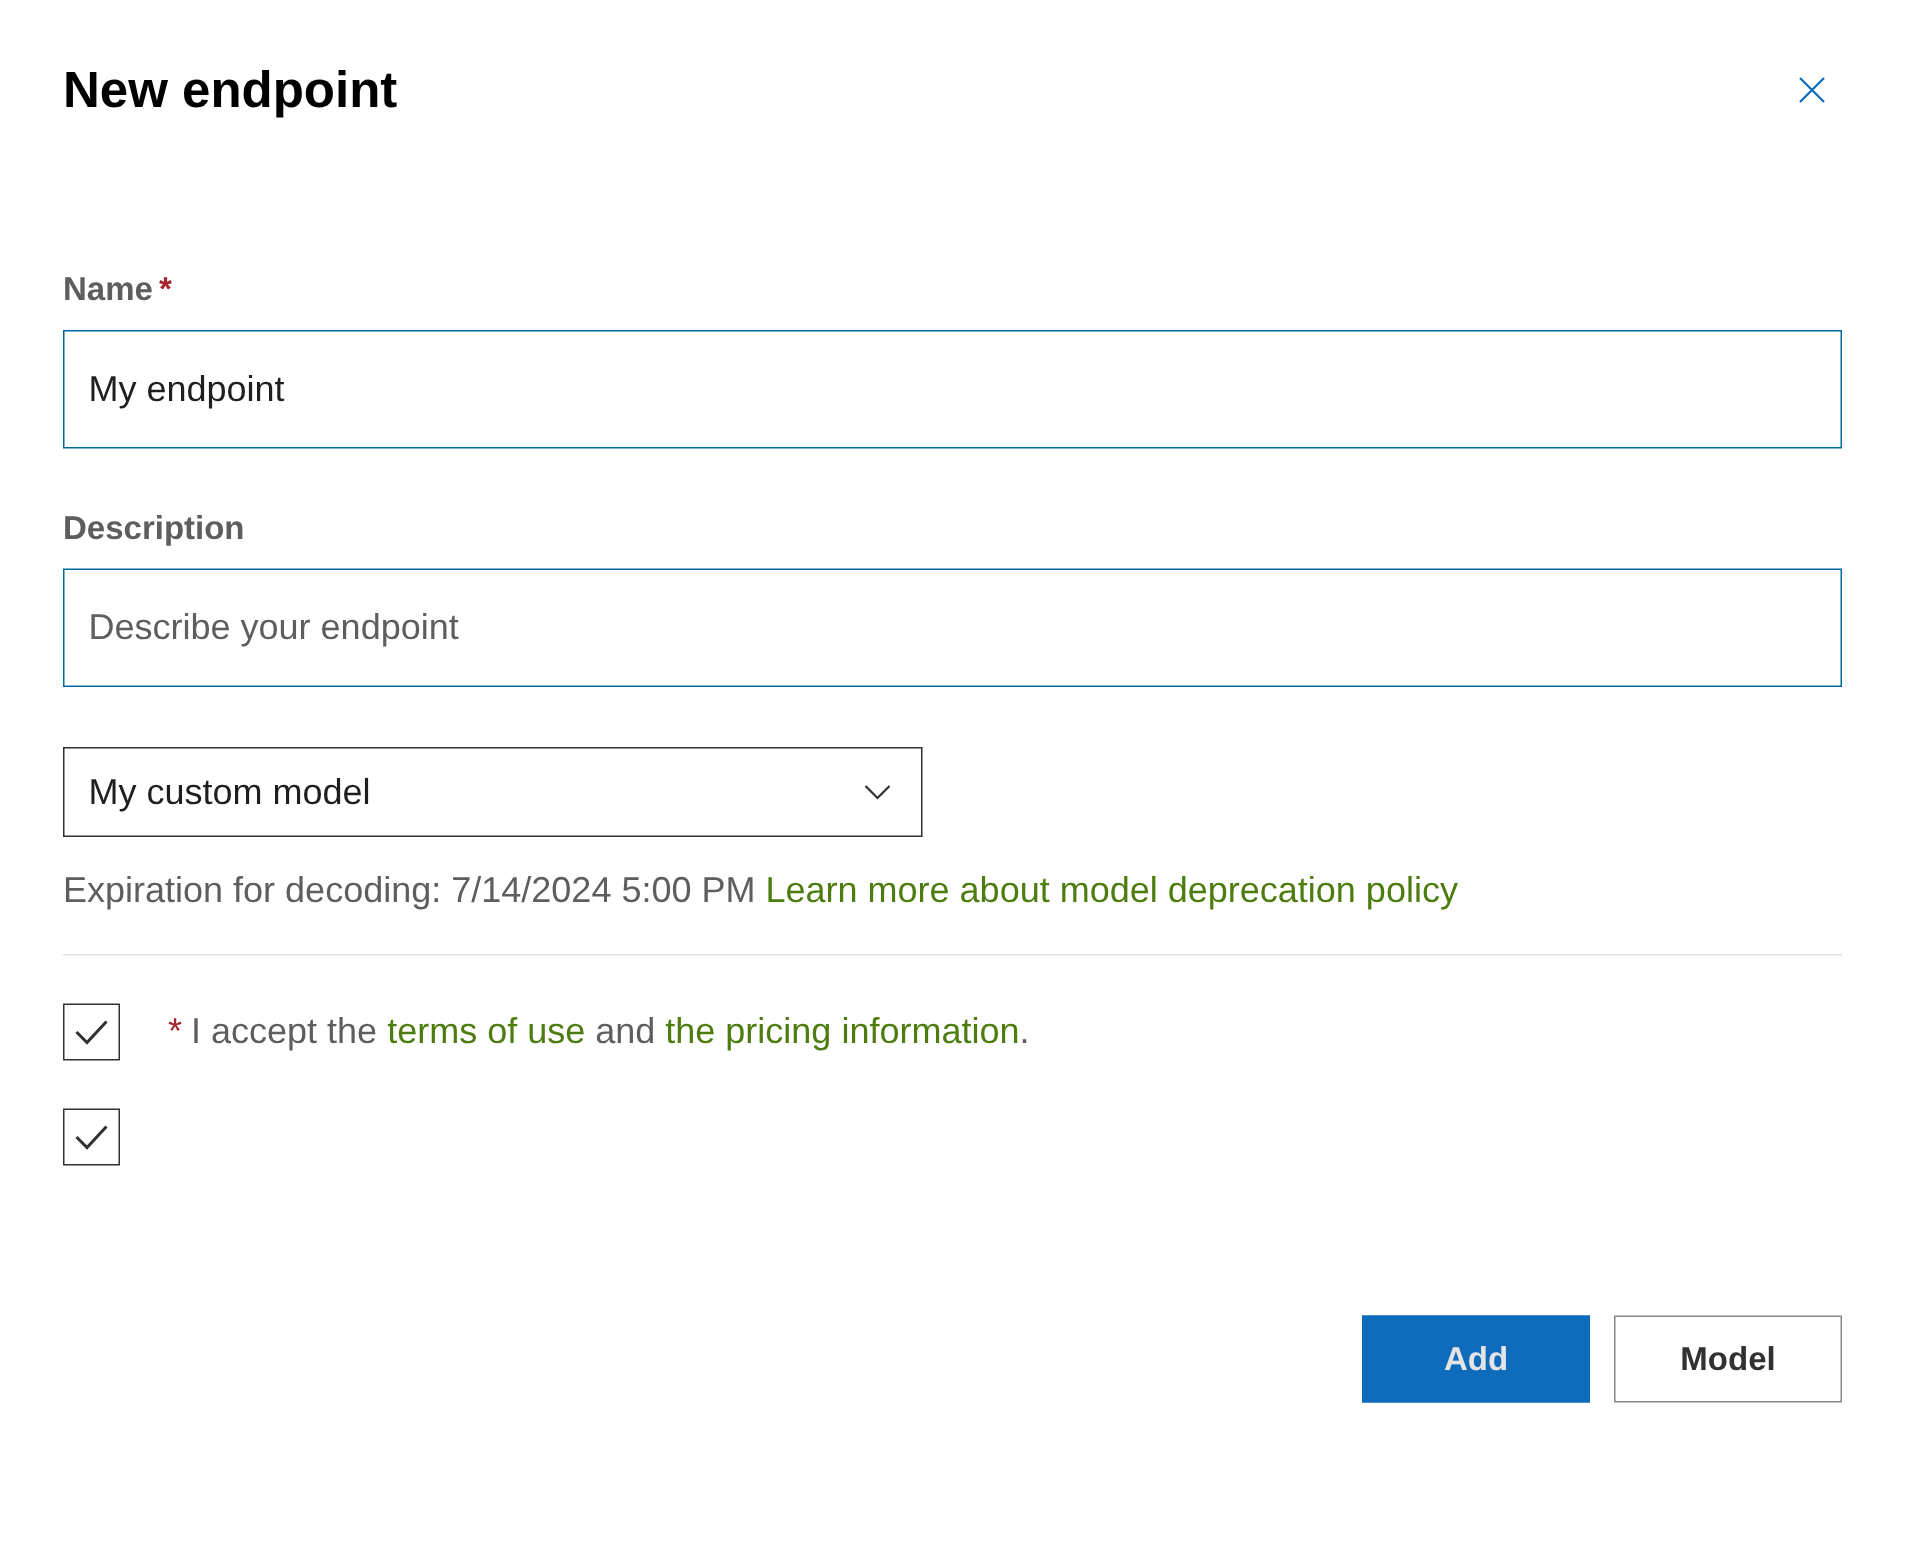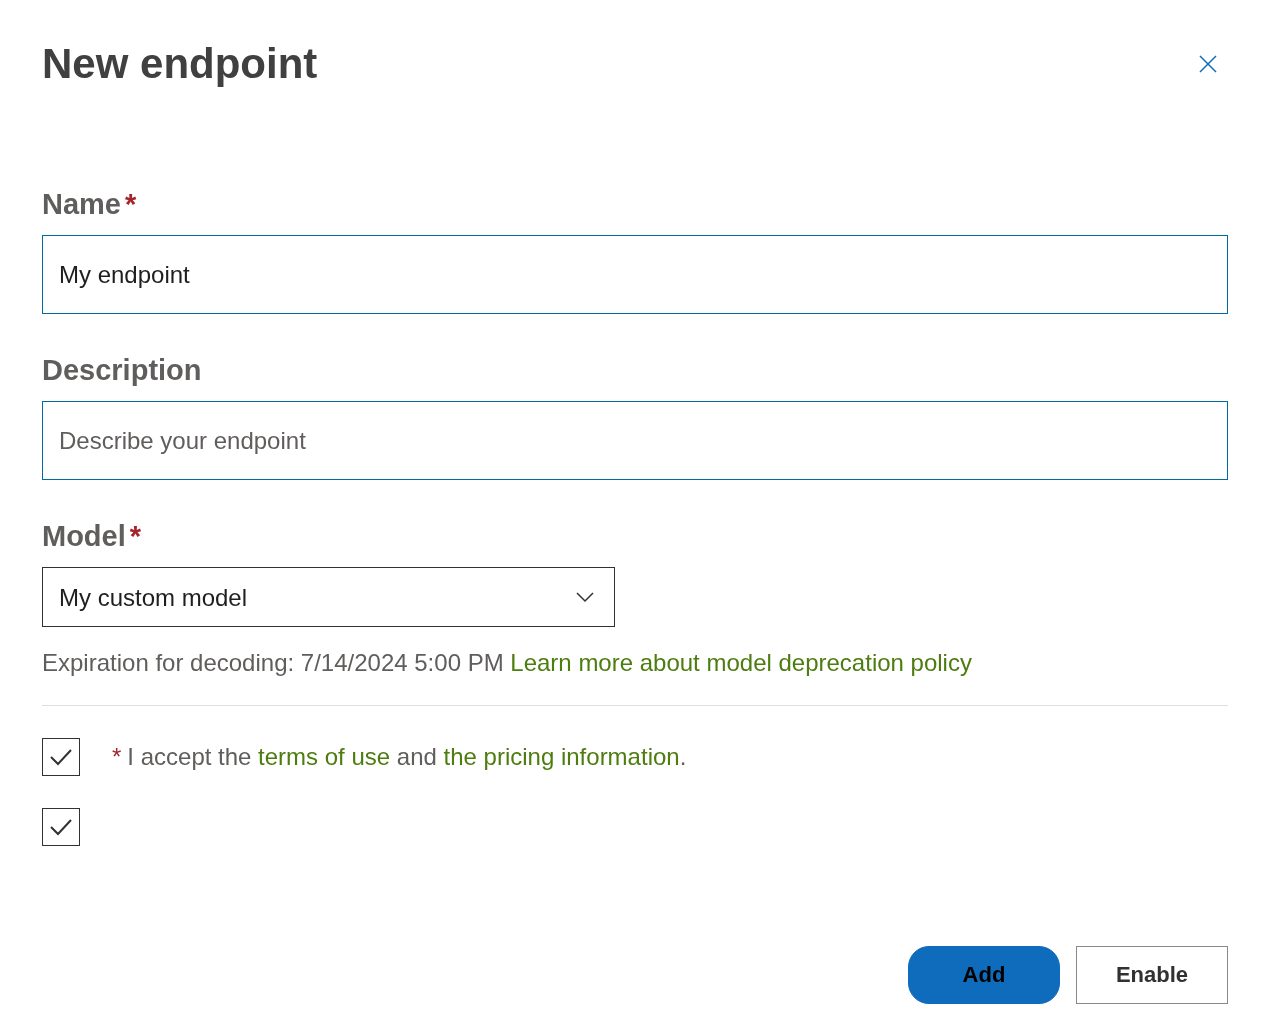--- a/index.html
+++ b/index.html
@@ -14,23 +14,23 @@
       width: 1270px;
       color: #323130;
     }
     .header-row {
       display: flex;
       justify-content: space-between;
       align-items: center;
       margin-bottom: 100px;
     }
     .modal-title {
-      font-size: 42px;
+      font-size: 34px;
       font-weight: 600;
-      color: #404040;
+      color: #000000;
     }
     .close-btn {
       width: 40px;
       height: 40px;
       display: flex;
       align-items: center;
       justify-content: center;
       cursor: pointer;
       color: #0f6cbd;
       background: transparent;
@@ -40,21 +40,21 @@
       width: 24px;
       height: 24px;
       stroke: #0f6cbd;
       stroke-width: 1.5;
     }
     .form-group {
       margin-bottom: 40px;
     }
     .form-label {
       display: block;
-      font-size: 29px;
+      font-size: 22px;
       font-weight: 600;
       color: #605e5c;
       margin-bottom: 14px;
     }
     .required-asterisk {
       color: #a4262c;
       margin-left: 4px;
     }
     .text-input {
       width: 100%;
@@ -153,23 +153,22 @@
       min-width: 152px;
       height: 58px;
       font-size: 22px;
       font-weight: 600;
       border: 1px solid #8a8886;
       cursor: pointer;
       font-family: inherit;
     }
     .btn-primary {
       background: #0f6cbd;
-      color: #000000;
+      color: #e5e5e5;
       border-color: #0f6cbd;
-      border-radius: 21px;
     }
     .btn-secondary {
       background: #ffffff;
       color: #323130;
     }
     .punct {
       color: #605e5c;
     }
   </style>
 </head>
@@ -190,23 +189,20 @@
   </label>
   <input type="text" class="text-input" value="My endpoint" style="">
 </div>
 
 <div class="form-group">
   <label class="form-label">Description</label>
   <input type="text" class="text-input" placeholder="Describe your endpoint" style="">
 </div>
 
 <div class="form-group" style="margin-bottom:0;">
-  <label class="form-label">
-    <span>Model</span><span class="required-asterisk">*</span>
-  </label>
   <div class="select-wrapper">
     <select class="select-input">
       <option>My custom model</option>
     </select>
     <svg class="chevron-down" viewBox="0 0 20 12">
       <path d="M2 2 L10 10 L18 2"></path>
     </svg>
   </div>
 </div>
 
@@ -229,14 +225,14 @@
 <div class="checkbox-row">
   <span class="checkbox-box">
     <svg class="checkbox-check" viewBox="0 0 26 20">
       <path d="M3 10 L10 17 L23 3"></path>
     </svg>
   </span>
 </div>
 
 <div class="footer-row">
   <button class="btn btn-primary">Add</button>
-  <button class="btn btn-secondary">Enable</button>
+  <button class="btn btn-secondary">Model</button>
 </div>
 
 </body></html>

